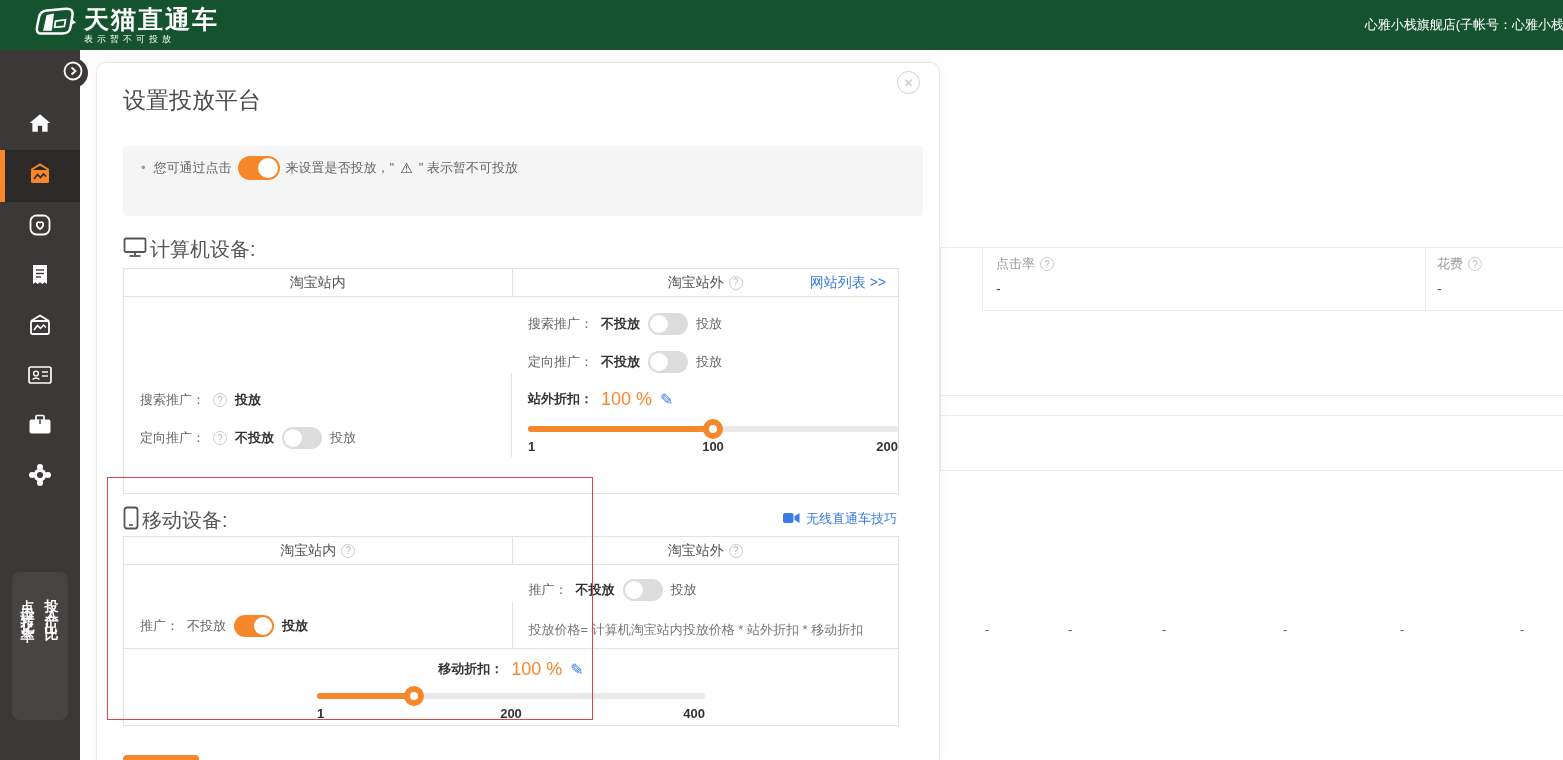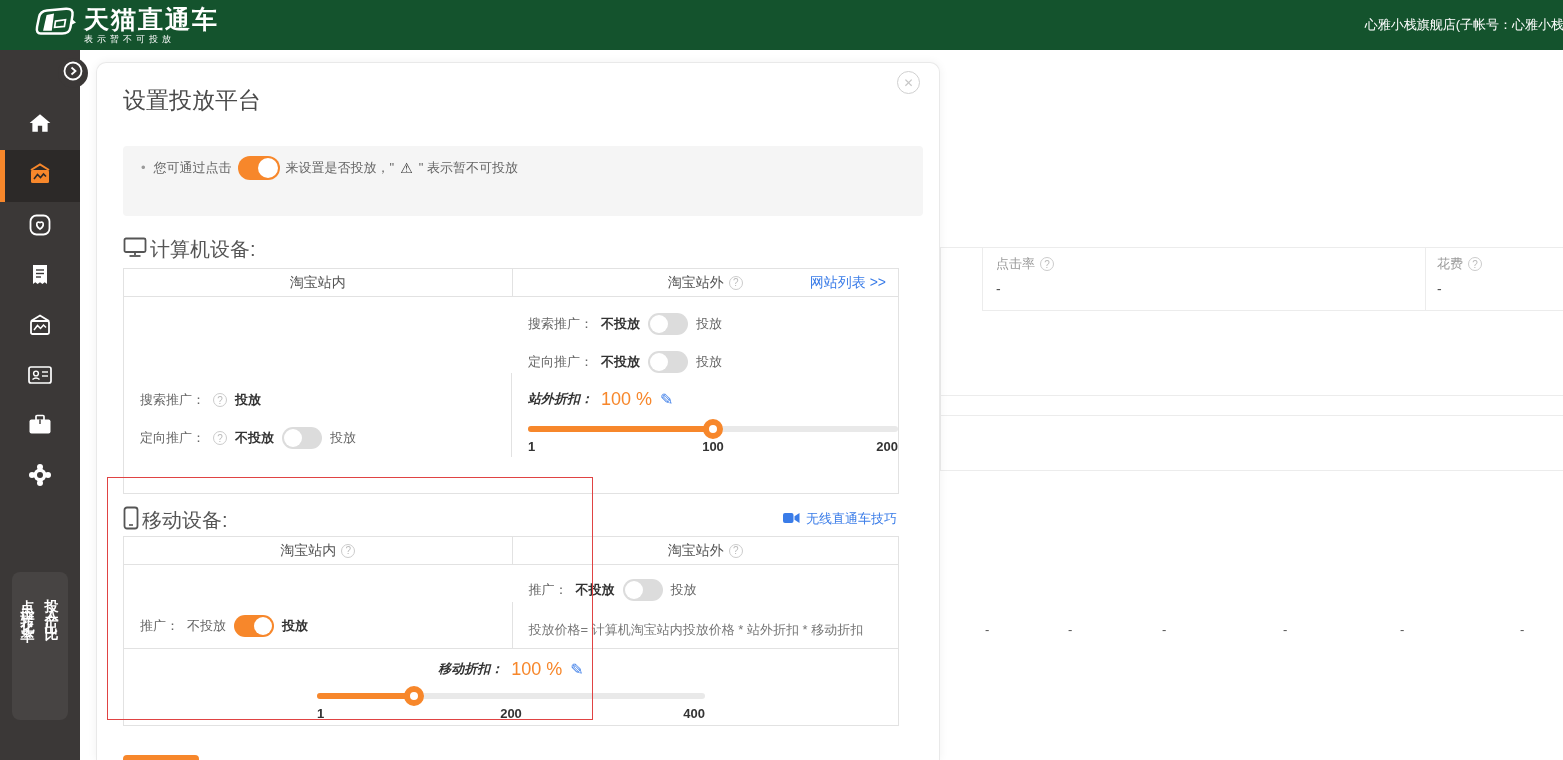--- a/index.html
+++ b/index.html
@@ -77,21 +77,21 @@
   .toggle { position:relative; width:40px; height:22px; border-radius:11px; cursor:pointer; flex:0 0 auto; }
   .toggle.on { background:#F7872B; }
   .toggle.off { background:#DCDCDC; }
   .knob { position:absolute; top:2px; width:18px; height:18px; border-radius:50%; background:#fff; }
   .toggle.on .knob { right:2px; }
   .toggle.off .knob { left:2px; }
   .toggle.big { width:42px; height:24px; border-radius:12px; }
   .toggle.big .knob { width:20px; height:20px; }
 
   .discount-line { display:flex; align-items:center; gap:8px; }
-  .discount-label { font-size:13px; font-weight:bold; color:#333;font-style:italic; }
+  .discount-label { font-size:13px; font-weight:bold; color:#333; }
   .discount-value { font-size:18px; color:#F7872B; }
   .pencil { color:#3A7CE8; font-size:16px; cursor:pointer; }
   .pencil::before { content:"✎"; }
 
   .slider { position:relative; height:20px; }
   .slider-track { position:absolute; left:0; top:7px; width:100%; height:6px; background:#E9E9E9; border-radius:3px; }
   .slider-fill { position:absolute; left:0; top:7px; height:6px; background:#F7872B; border-radius:3px; }
   .slider-handle { position:absolute; top:0; width:20px; height:20px; margin-left:-10px;
     background:#fff; border:6px solid #F7872B; border-radius:50%; cursor:pointer; }
   .slider-labels { position:relative; height:18px; font-size:13px; font-weight:bold; color:#333; }

